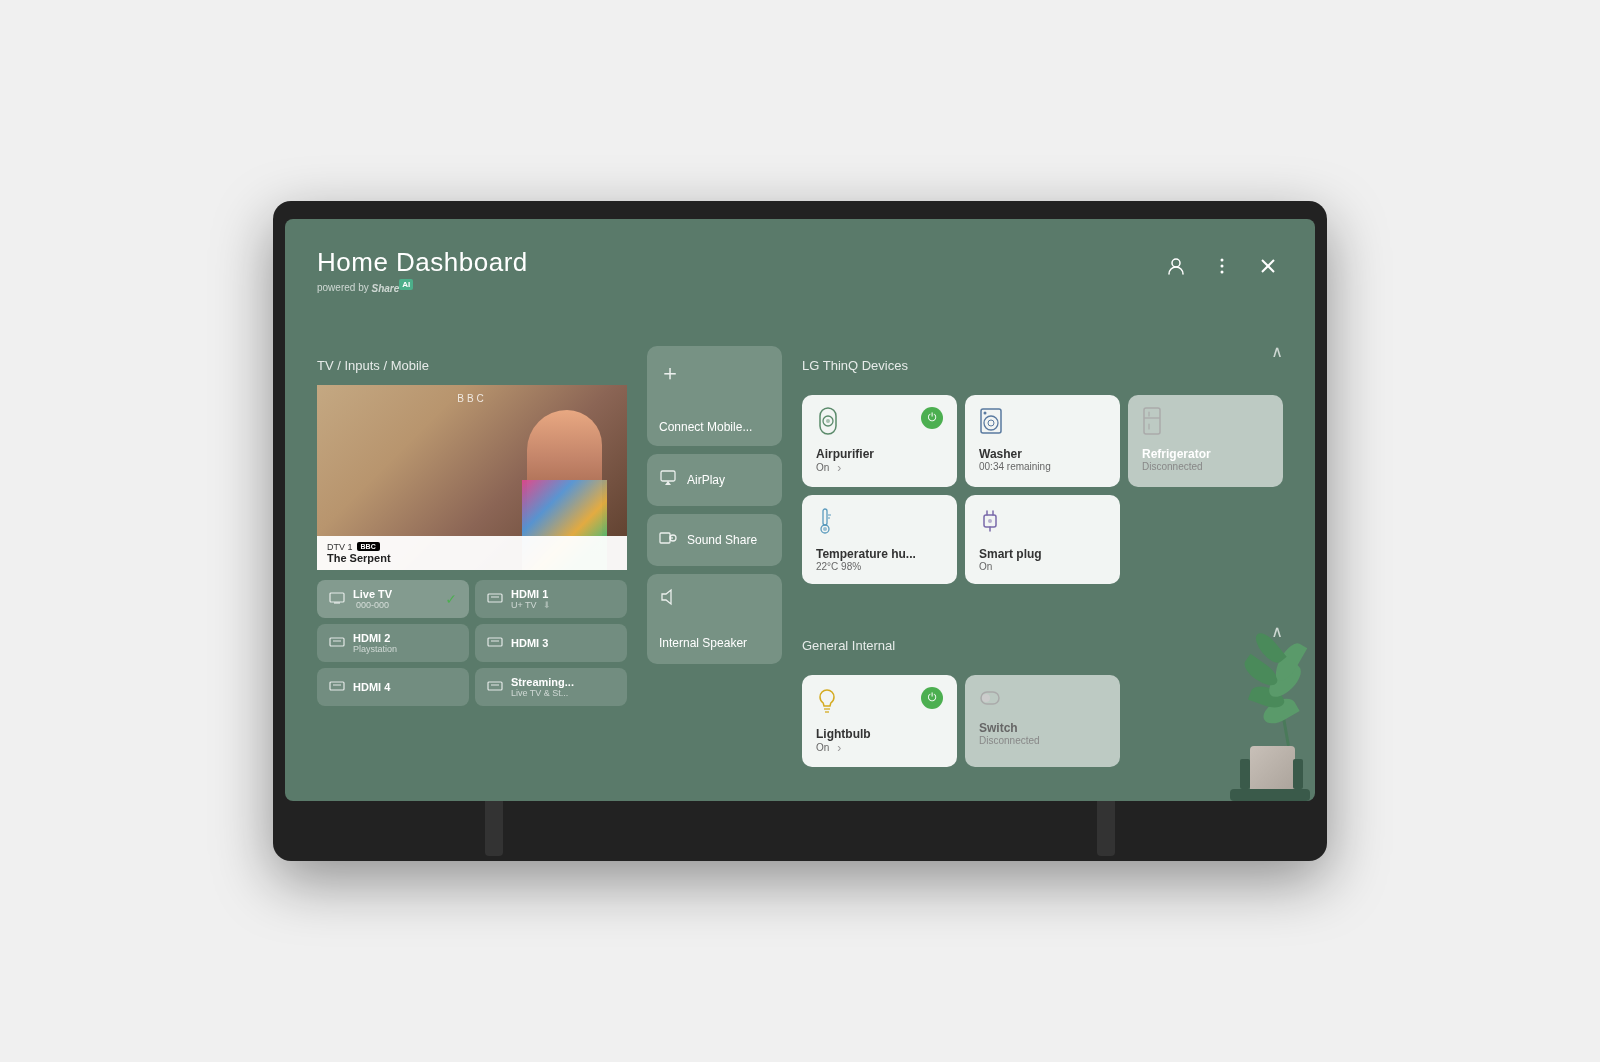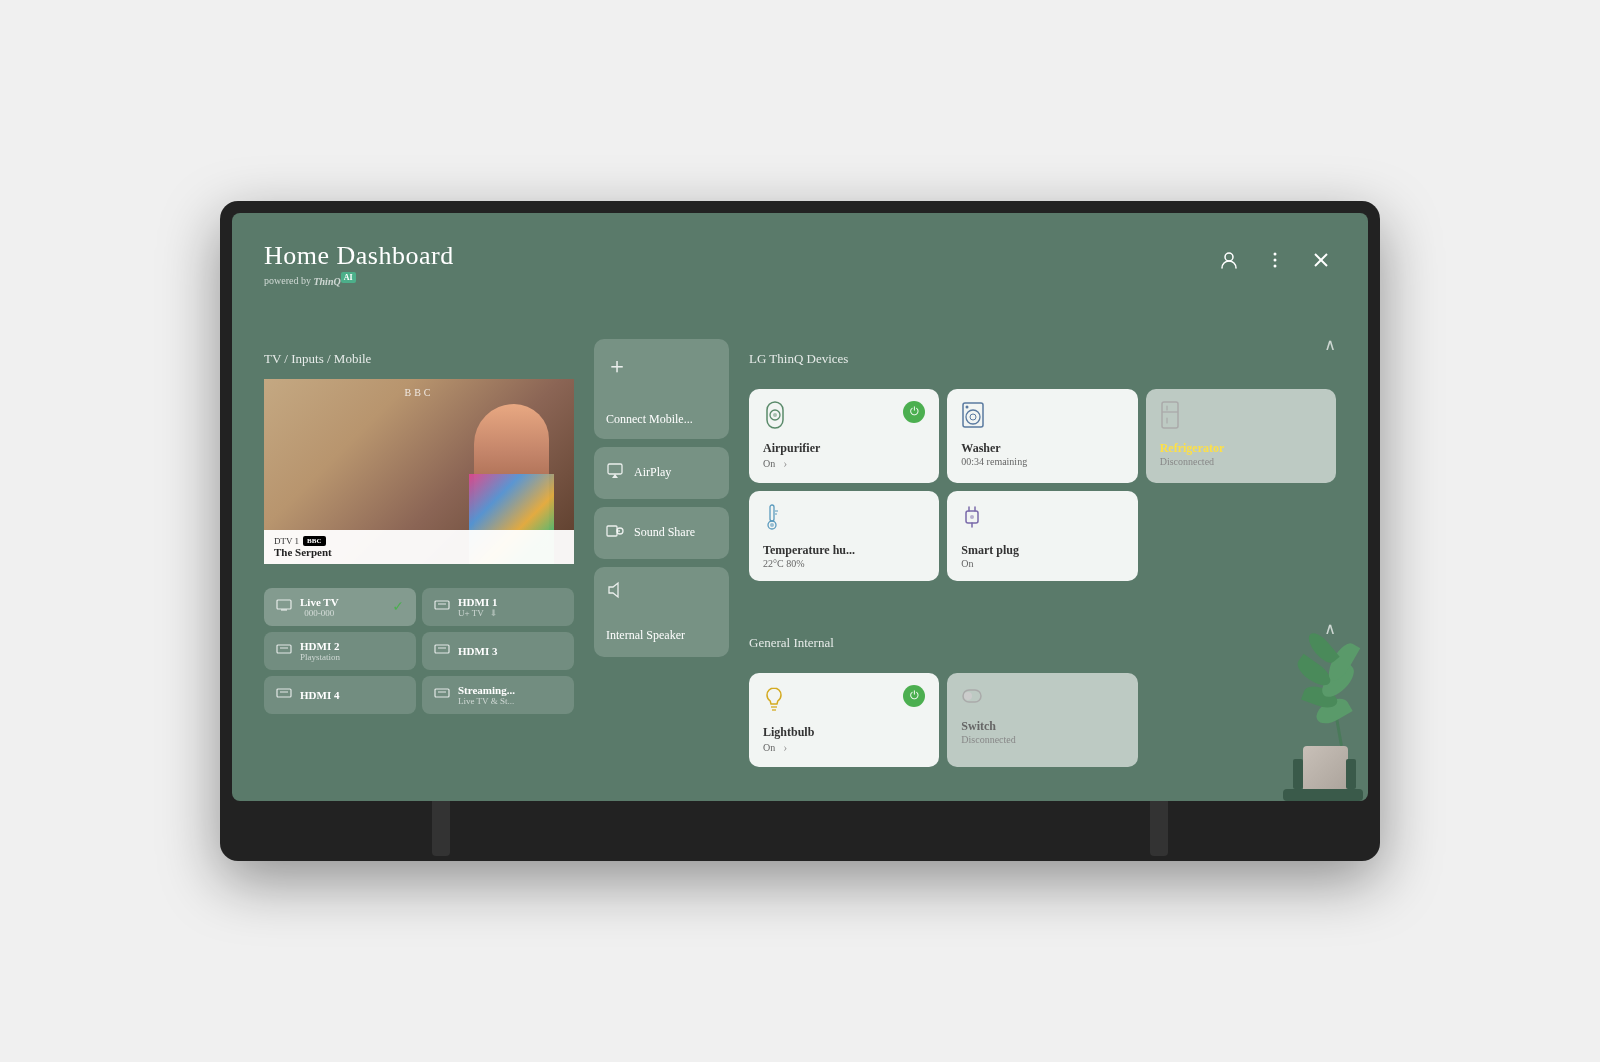--- a/index.html
+++ b/index.html
@@ -7,27 +7,26 @@
       background: #f0f0f0;
       display: flex;
       justify-content: center;
       align-items: center;
       min-height: 1062px;
       width: 1600px;
       font-family: 'Arial', sans-serif;
     }
 
     .tv-outer {
-      width: 1160px;
+      width: 1054px;
       background: #222;
       border-radius: 18px;
-      padding: 12px 12px 0 12px;
+      padding: 18px 12px 0 12px;
       box-shadow: 0 20px 60px rgba(0,0,0,0.4);
       position: relative;
-      font-family: Liberation Serif, serif;
     }
 
     .tv-screen {
       background: #5a7a6a;
       border-radius: 8px;
       overflow: hidden;
       width: 100%;
       min-height: 580px;
       position: relative;
     }
@@ -123,21 +122,21 @@
       color: rgba(255,255,255,0.85);
       margin-bottom: 12px;
       font-weight: 400;
       margin-top: 40px;
     }
 
     .tv-preview {
       background: #b91c1c;
       border-radius: 0;
       overflow: hidden;
-      margin-bottom: 24px;
+      margin-bottom: 10px;
       height: 185px;
       position: relative;
     }
 
     .tv-preview-content {
       width: 100%;
       height: 100%;
       background: linear-gradient(135deg, #c4a882 0%, #b8956e 30%, #8b6555 60%, #5a3c2a 100%);
       display: flex;
       align-items: center;
@@ -348,21 +347,21 @@
 
 <div class="tv-outer">
   <div class="tv-screen">
     <div class="dashboard">
 
       <div class="header">
         <div class="header-title-area">
           <div class="header-title">Home Dashboard</div>
           <div class="header-subtitle">
             <span>powered by</span>
-            <span class="thinq-logo"> <span>ThinQ</span><span class="ai-badge">AI</span></span>
+            <span class="thinq-logo"> <span>Share</span><span class="ai-badge">AI</span></span>
           </div>
         </div>
         <div class="header-controls">
           <div class="header-icon">
             <svg width="20" height="20" viewBox="0 0 20 20" fill="none">
               <circle cx="10" cy="7" r="4" stroke="white" stroke-width="1.5"></circle>
               <path d="M3 18c0-4 3.13-7 7-7s7 3 7 7" stroke="white" stroke-width="1.5" stroke-linecap="round"></path>
             </svg>
           </div>
           <div class="header-icon">
@@ -567,38 +566,38 @@
                 <div class="device-card-header">
                   <span>
                     <svg width="20" height="28" viewBox="0 0 20 28" fill="none">
                       <rect x="2" y="1" width="16" height="26" rx="2" stroke="#aaa" stroke-width="1.5"></rect>
                       <line x1="2" y1="11" x2="18" y2="11" stroke="#aaa" stroke-width="1.3"></line>
                       <line x1="7" y1="17" x2="7" y2="22" stroke="#aaa" stroke-width="1.2" stroke-linecap="round"></line>
                       <line x1="7" y1="5" x2="7" y2="9" stroke="#aaa" stroke-width="1.2" stroke-linecap="round"></line>
                     </svg>
                   </span>
                 </div>
-                <div class="device-name" style="color:#fde047;">Refrigerator</div>
+                <div class="device-name" style="color:#ffffff;">Refrigerator</div>
                 <div class="device-status" style="color:#888;">Disconnected</div>
               </div>
 
               <div class="device-card">
                 <div class="device-card-header">
                   <span>
                     <svg width="18" height="28" viewBox="0 0 18 28" fill="none">
                       <rect x="7" y="2" width="4" height="16" rx="2" stroke="#5a9abd" stroke-width="1.3"></rect>
                       <circle cx="9" cy="22" r="4" stroke="#5a9abd" stroke-width="1.3"></circle>
                       <circle cx="9" cy="22" r="2" fill="#5a9abd" opacity="0.6"></circle>
                       <line x1="12" y1="8" x2="15" y2="8" stroke="#5a9abd" stroke-width="1"></line>
                       <line x1="12" y1="11" x2="14" y2="11" stroke="#5a9abd" stroke-width="1"></line>
                     </svg>
                   </span>
                 </div>
                 <div class="device-name">Temperature hu...</div>
-                <div class="device-status">22°C 80%</div>
+                <div class="device-status">22°C 98%</div>
               </div>
 
               <div class="device-card">
                 <div class="device-card-header">
                   <span>
                     <svg width="22" height="28" viewBox="0 0 22 28" fill="none">
                       <rect x="5" y="8" width="12" height="12" rx="2" stroke="#7a6aaa" stroke-width="1.5"></rect>
                       <line x1="8" y1="4" x2="8" y2="8" stroke="#7a6aaa" stroke-width="1.5" stroke-linecap="round"></line>
                       <line x1="14" y1="4" x2="14" y2="8" stroke="#7a6aaa" stroke-width="1.5" stroke-linecap="round"></line>
                       <line x1="11" y1="20" x2="11" y2="24" stroke="#7a6aaa" stroke-width="1.5" stroke-linecap="round"></line>

